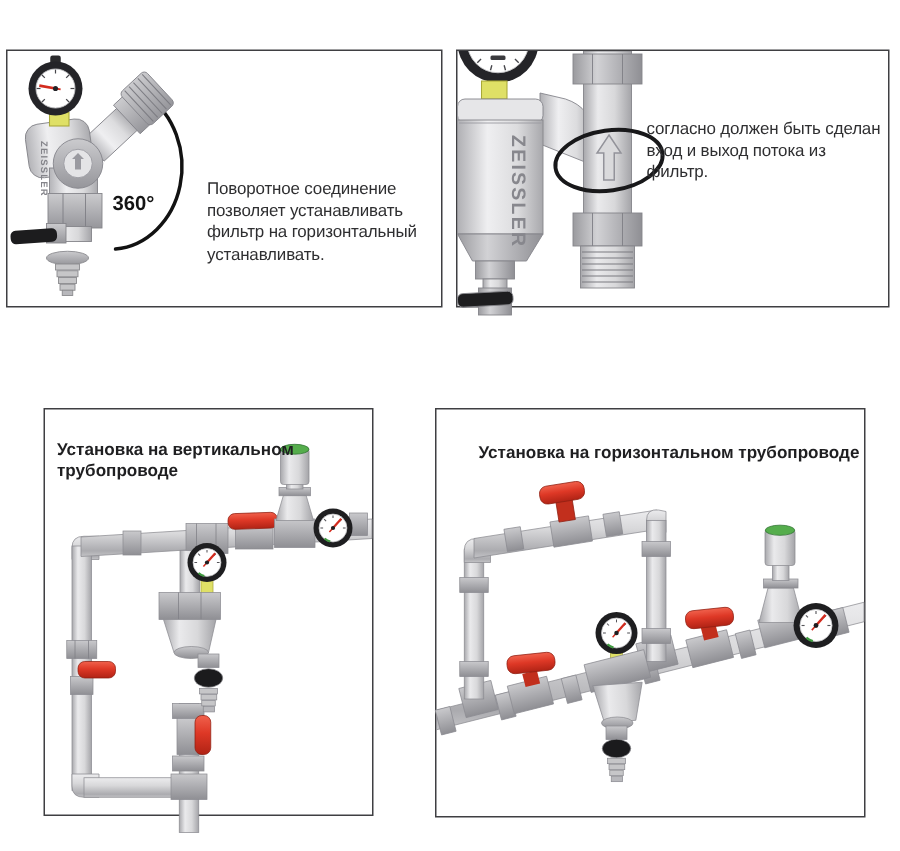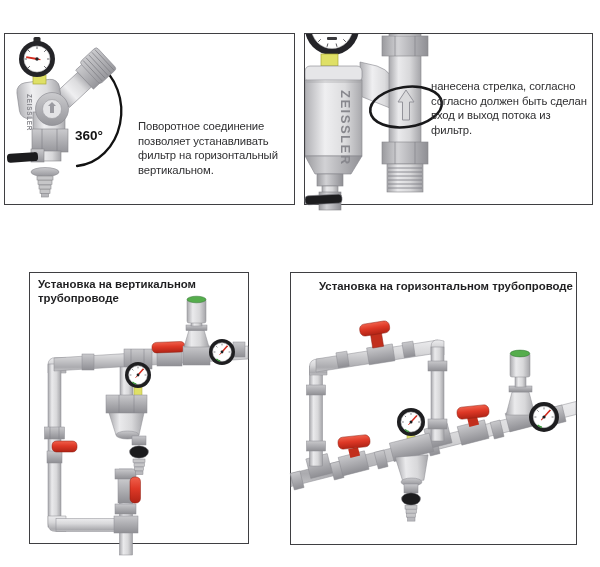--- a/index.html
+++ b/index.html
@@ -3,21 +3,21 @@
 <meta charset="utf-8">
 <style>
   html,body{margin:0;padding:0;background:#ffffff;}
   .page{position:relative;width:600px;height:567px;background:#ffffff;overflow:hidden;
         font-family:"Liberation Sans", sans-serif;}
   .panel{position:absolute;border:1.4px solid #3f3f42;background:#ffffff;}
   .panel svg{position:absolute;left:0;top:0;overflow:visible;}
   .caption{position:absolute;color:#2f2f31;font-size:11.3px;line-height:14.6px;
            letter-spacing:-0.1px;white-space:nowrap;}
   .ptitle{position:absolute;color:#1f1f21;font-weight:bold;font-size:11.4px;
-          line-height:13.8px;white-space:nowrap;}
+          line-height:13.8px;white-space:nowrap;margin-top:16px;}
 </style>
 </head>
 <body>
 
 <div class="page">
 
   <div class="panel" style="left:4px;top:33px;width:289px;height:170px;">
     <svg width="289" height="172" viewBox="0 0 289 172">
       <defs>
         <linearGradient id="pH1" x1="0" y1="0" x2="1" y2="0">
@@ -100,21 +100,21 @@
         <rect x="36.5" y="159.5" width="7" height="3.5" fill="#b8b8bc"></rect>
       </g>
 
       <text x="70" y="106" font-size="13.5" font-weight="bold" fill="#141414">360°</text>
     </svg>
 
     <div class="caption" style="left:133px;top:45px;margin-top:40px;">
       <div>Поворотное соединение</div>
       <div>позволяет устанавливать</div>
       <div>фильтр на горизонтальный</div>
-      <div>вертикальном.</div>
+      <div>устанавливать.</div>
     </div>
   </div>
 
   <div class="panel" style="left:304px;top:33px;width:287px;height:170px;">
     <svg width="287" height="182" viewBox="0 0 287 182">
       <defs>
         <linearGradient id="pH2" x1="0" y1="0" x2="1" y2="0">
           <stop offset="0" stop-color="#a8a8ac"></stop>
             <stop offset="0.3" stop-color="#eaeaec"></stop>
           <stop offset="0.65" stop-color="#d8d8da"></stop>
@@ -188,21 +188,20 @@
 
       <g stroke="#85858b" stroke-width="0.6">
         <rect x="12" y="140" width="26" height="12" fill="url(#fit2)"></rect>
         <rect x="17" y="152" width="16" height="8" fill="url(#pH2)"></rect>
         <rect x="14" y="158" width="22" height="18" fill="url(#fit2)"></rect>
         <rect x="0" y="161" width="37" height="9" rx="3.5" fill="#1d1d1f" transform="rotate(-3 18 165)"></rect>
       </g>
     </svg>
 
     <div class="caption" style="left:126px;top:45px;">
-      <div>нанесена стрелка, согласно</div>
       <div>согласно должен быть сделан</div>
       <div>вход и выход потока из</div>
       <div>фильтр.</div>
     </div>
   </div>
 
   <div class="panel" style="left:29px;top:272px;width:218px;height:270px;">
     <svg width="218" height="282" viewBox="0 0 218 282">
       <defs>
         <linearGradient id="pV3" x1="0" y1="0" x2="0" y2="1">

